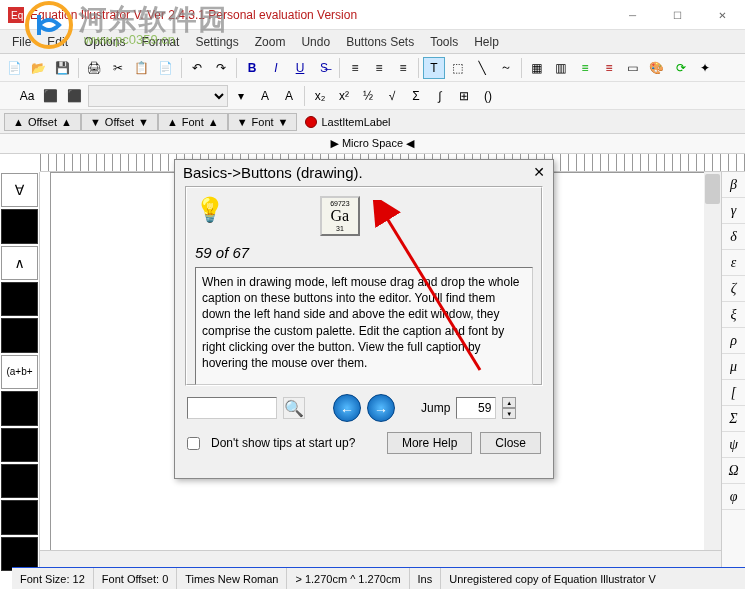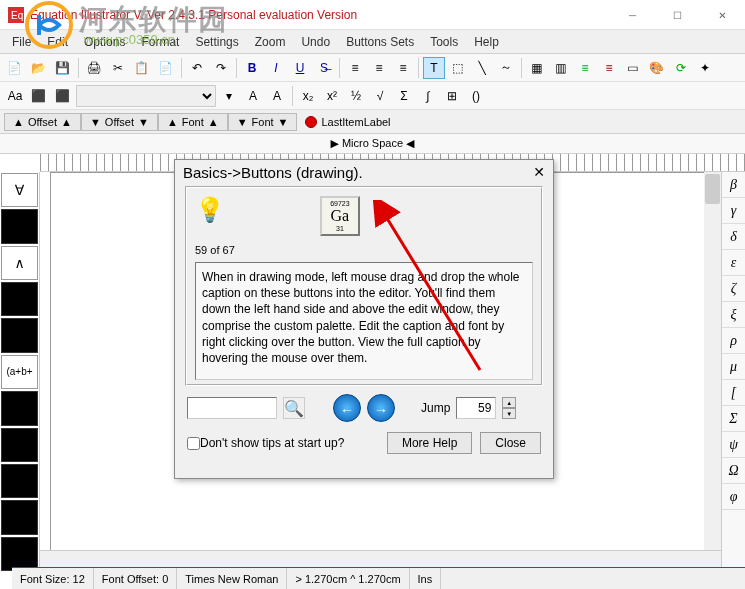--- a/index.html
+++ b/index.html
@@ -16,21 +16,21 @@
 .watermark .wm-text { font-size: 28px; font-weight: bold; color: #888; opacity: 0.7; letter-spacing: 2px; }
 .watermark .wm-url { position: absolute; top: 32px; left: 60px; color: #7cb342; font-size: 13px; opacity: 0.8; }
 
 .menubar { height: 24px; background: #f0f0f0; display: flex; align-items: center; padding: 0 4px; border-bottom: 1px solid #d0d0d0; }
 .menu-item { padding: 2px 8px; font-size: 12px; color: #333; }
 
 .toolbar { height: 28px; background: #f8f8f8; display: flex; align-items: center; padding: 2px 4px; gap: 2px; border-bottom: 1px solid #e0e0e0; }
 .tool-btn { width: 22px; height: 22px; display: flex; align-items: center; justify-content: center; border: 1px solid transparent; font-size: 12px; }
 .tool-sep { width: 1px; height: 20px; background: #d0d0d0; margin: 0 2px; }
 
-.toolbar2 { height: 28px; background: #f8f8f8; display: flex; align-items: center; padding: 2px 4px; gap: 2px; border-bottom: 1px solid #e0e0e0; }
+.toolbar2 { height: 28px; background: #f8f8f8; display: flex; align-items: center; padding: 2px 16px; gap: 2px; border-bottom: 1px solid #e0e0e0; }
 .font-select { height: 22px; font-size: 11px; border: 1px solid #ccc; min-width: 140px; }
 
 .offset-bar { height: 24px; background: #f0f0f0; display: flex; align-items: center; padding: 0 4px; gap: 0; border-bottom: 1px solid #d0d0d0; }
 .offset-btn { padding: 2px 8px; font-size: 11px; background: #e8e8e8; border: 1px solid #bbb; display: flex; align-items: center; gap: 4px; }
 .last-item { display: flex; align-items: center; gap: 4px; padding: 0 8px; font-size: 11px; }
 .red-dot { width: 12px; height: 12px; background: #d00; border-radius: 50%; border: 1px solid #800; }
 
 .micro-bar { height: 20px; background: #f8f8f8; display: flex; align-items: center; justify-content: center; font-size: 11px; border-bottom: 1px solid #d0d0d0; }
 
 .ruler-h { height: 18px; background: #fff; border-bottom: 1px solid #ccc; position: relative; margin-left: 40px; }
@@ -50,32 +50,32 @@
 .vscroll-thumb { position: absolute; left: 1px; right: 1px; top: 2px; height: 30px; background: #ccc; border-radius: 2px; }
 
 .dialog { position: absolute; left: 174px; top: 159px; width: 380px; height: 320px; background: #f0f0f0; border: 1px solid #888; box-shadow: 2px 2px 6px rgba(0,0,0,0.3); z-index: 50; }
 .dialog-title { height: 24px; display: flex; align-items: center; padding: 0 8px; font-size: 15px; }
 .dialog-close { position: absolute; right: 4px; top: 2px; width: 20px; height: 20px; display: flex; align-items: center; justify-content: center; font-size: 14px; }
 .dialog-body { margin: 2px 10px; border: 2px groove #fff; padding: 8px; height: 200px; }
 .bulb-row { display: flex; align-items: flex-start; gap: 20px; }
 .bulb { font-size: 24px; }
 .ga-btn { width: 40px; height: 40px; border: 2px outset #ccc; background: #f4f4ec; display: flex; flex-direction: column; align-items: center; justify-content: center; font-size: 8px; margin-left: 75px; }
 .ga-btn .ga { font-size: 16px; font-family: serif; }
-.tip-count { font-size: 11px; margin-top: 8px; }
+.tip-count { font-size: 15px; margin-top: 8px; font-style: italic; }
 .tip-text { margin-top: 6px; font-size: 12px; line-height: 1.35; padding: 6px; border: 1px inset #ccc; background: #f8f8f8; height: 118px; }
 .dialog-controls { display: flex; align-items: center; gap: 6px; padding: 6px 12px; }
 .search-box { width: 90px; height: 22px; border: 1px inset #ccc; background: #fff; }
 .mag-btn { width: 22px; height: 22px; border: 1px solid #ccc; display: flex; align-items: center; justify-content: center; }
 .nav-btn { width: 28px; height: 28px; border-radius: 50%; background: radial-gradient(circle, #5bf 0%, #05a 100%); border: 1px solid #048; color: #fff; display: flex; align-items: center; justify-content: center; font-size: 14px; font-weight: bold; }
 .jump-label { font-size: 12px; margin-left: 20px; }
 .jump-input { width: 40px; height: 22px; border: 1px inset #ccc; background: #fff; text-align: right; padding: 0 4px; font-size: 12px; }
 .spin { width: 14px; height: 22px; display: flex; flex-direction: column; }
 .spin div { flex: 1; border: 1px solid #999; background: #e8e8e8; font-size: 6px; display: flex; align-items: center; justify-content: center; }
 .dialog-bottom { display: flex; align-items: center; gap: 8px; padding: 4px 12px; }
-.checkbox-row { display: flex; align-items: center; gap: 0; font-size: 12px; flex: 1; }
+.checkbox-row { display: flex; align-items: center; gap: 11px; font-size: 12px; flex: 1; }
 .dlg-btn { padding: 3px 14px; font-size: 12px; background: #e8e8e8; border: 1px solid #999; }
 
 .red-arrow { position: absolute; z-index: 60; pointer-events: none; }
 
 .statusbar { position: absolute; bottom: 0; left: 12px; right: 0; height: 22px; background: #f0f0f0; border-top: 1px solid #1d4ed8; display: flex; align-items: center; font-size: 11px; }
 .status-cell { padding: 0 8px; border-right: 1px solid #ccc; height: 100%; display: flex; align-items: center; }
 
 .hscroll { position: absolute; bottom: 22px; left: 40px; right: 24px; height: 17px; background: #f0f0f0; border-top: 1px solid #ccc; }
 </style>
 </head>
@@ -276,13 +276,14 @@
 </svg>
 
 <div class="hscroll"></div>
 
 <div class="statusbar">
   <div class="status-cell">Font Size: 12</div>
   <div class="status-cell">Font Offset: 0</div>
   <div class="status-cell">Times New Roman</div>
   <div class="status-cell">&gt; 1.270cm  ^ 1.270cm</div>
   <div class="status-cell">Ins</div>
+  <div class="status-cell" style="flex:1;border-right:none">Unregistered copy of Equation Illustrator V</div>
 </div>
 
 </body></html>

